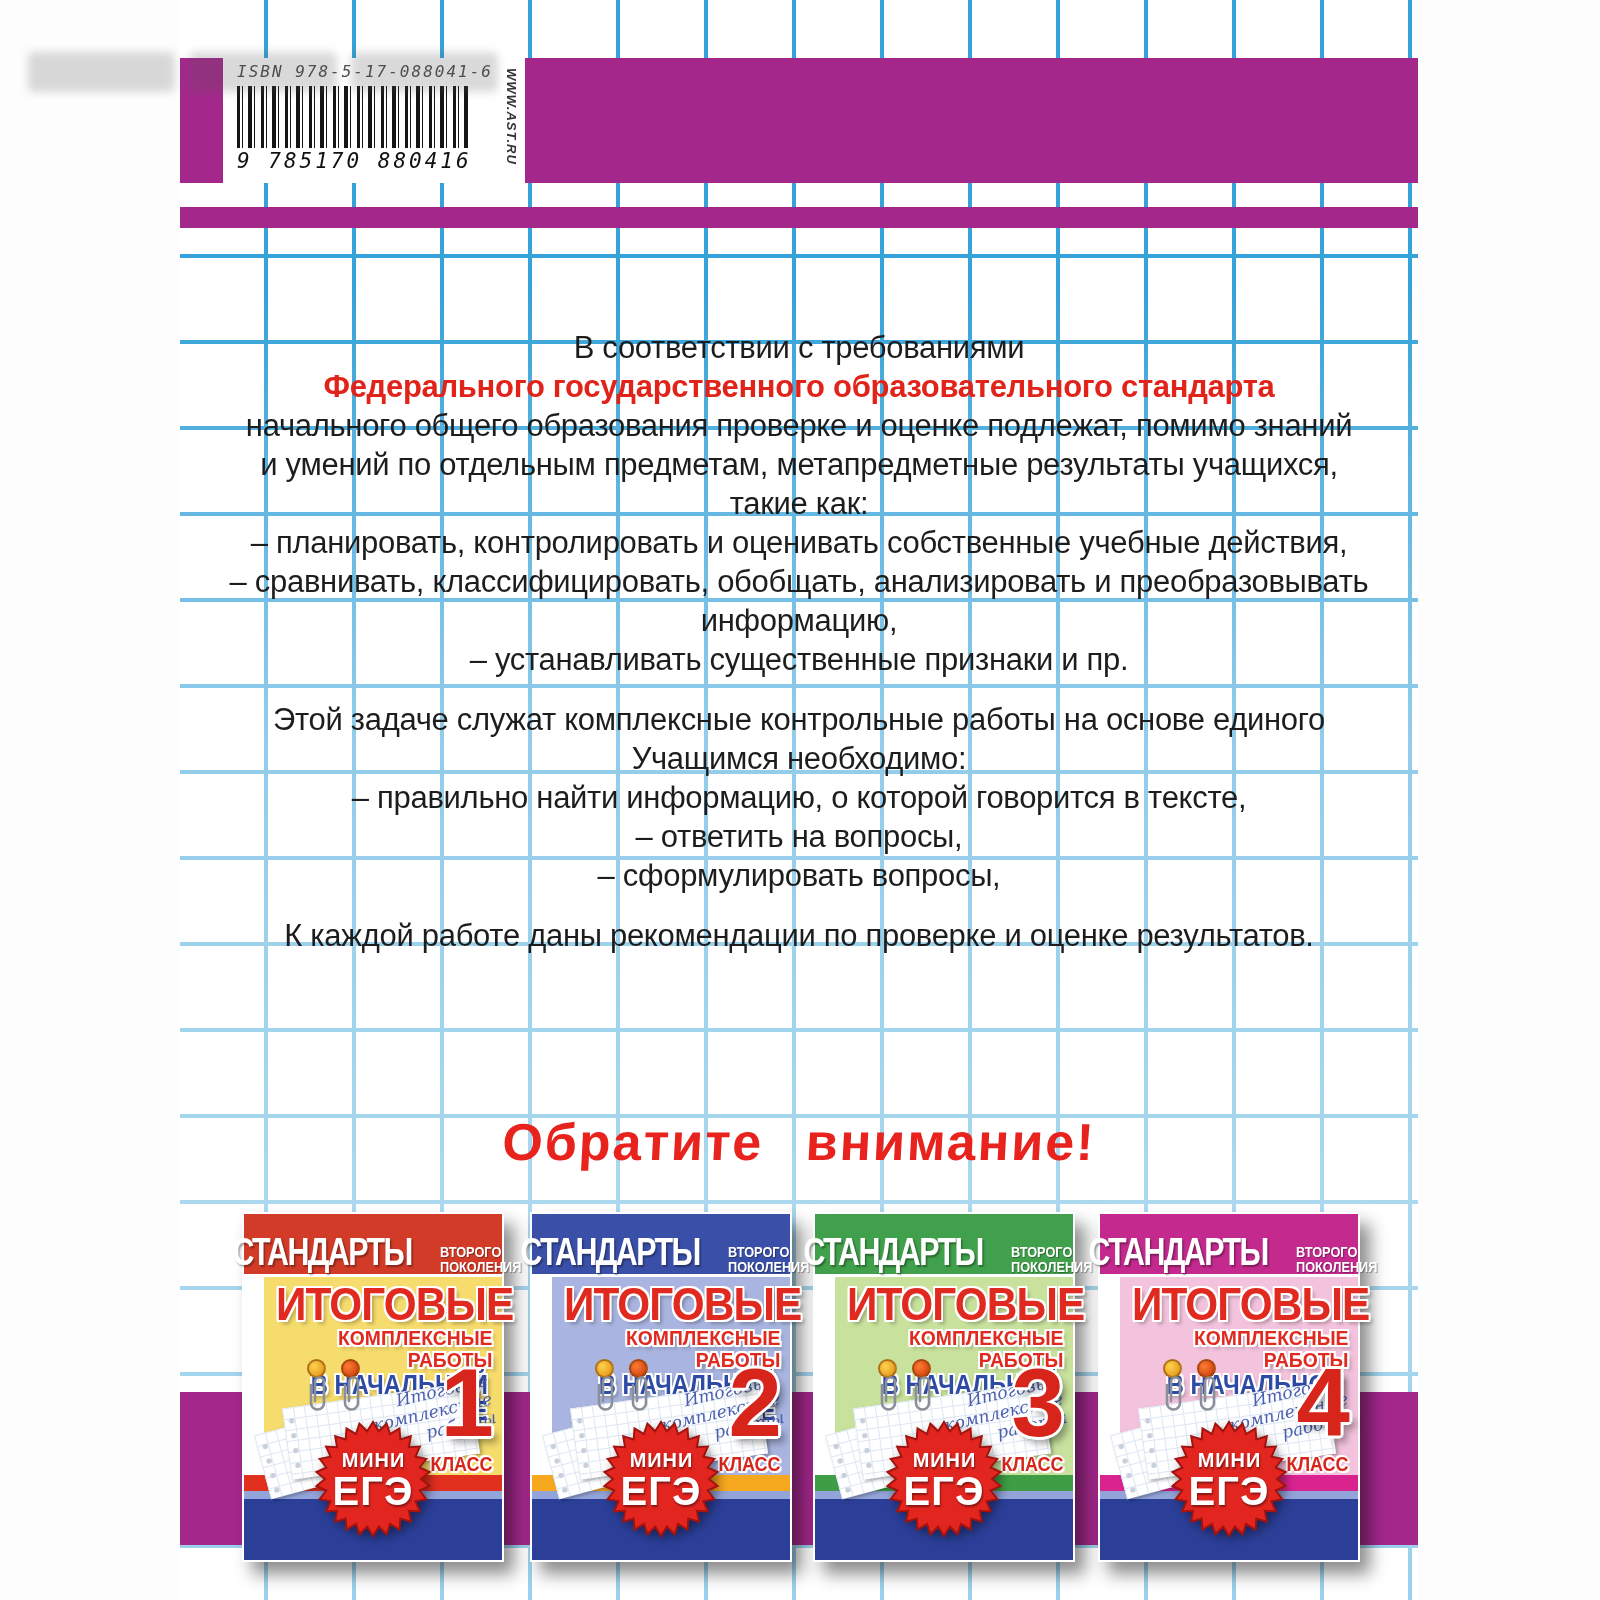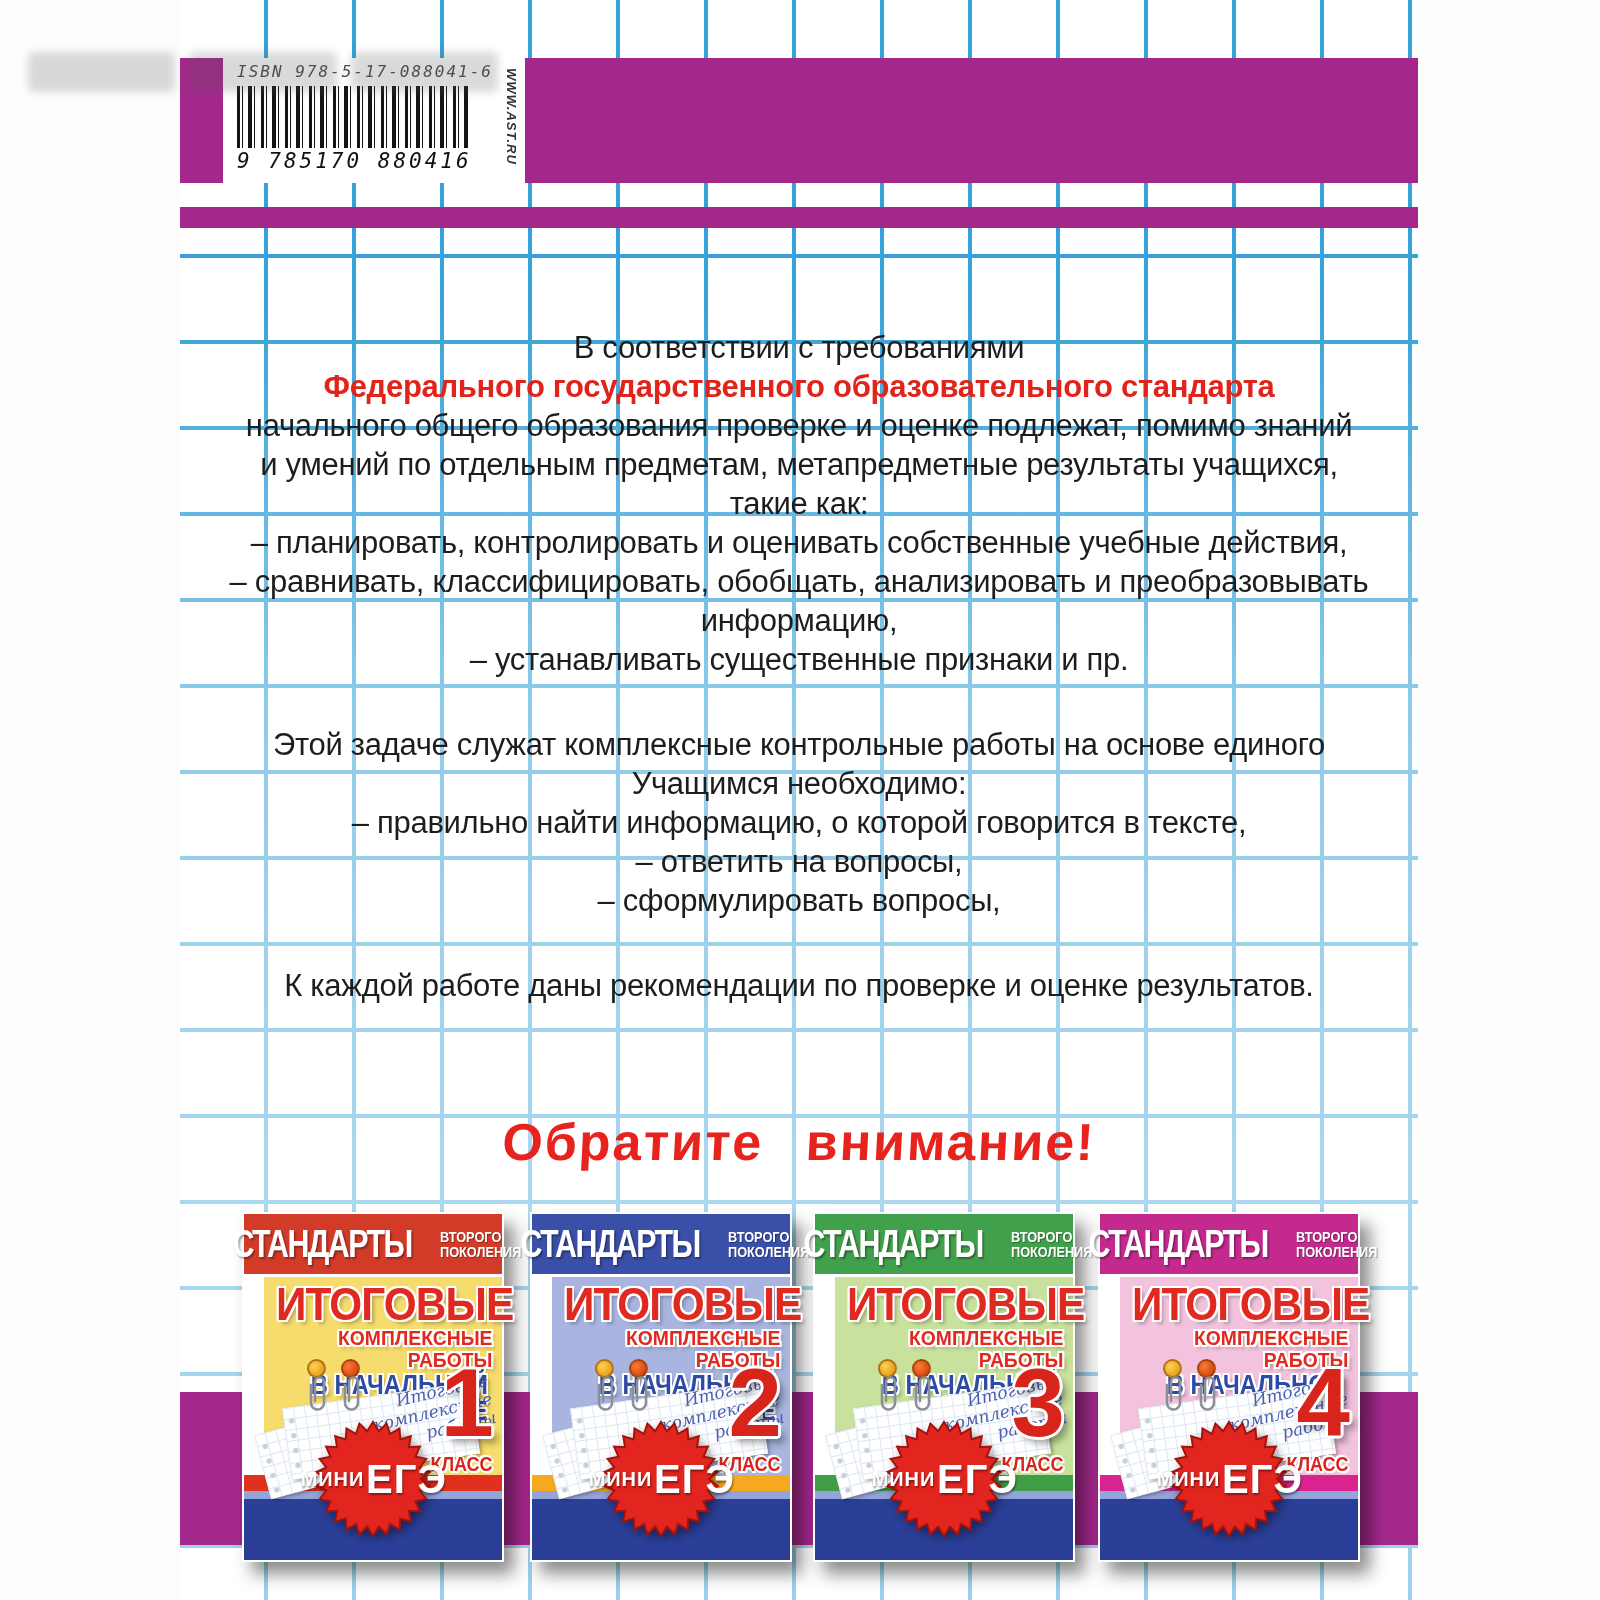--- a/index.html
+++ b/index.html
@@ -42,32 +42,32 @@
   
   .smudge{position:absolute;left:28px;top:52px;width:470px;height:40px;z-index:3;
     display:flex;gap:14px;filter:blur(4px);opacity:.22;}
   .smudge i{flex:1;background:#555;border-radius:6px;}
 
   
   .copy{position:absolute;left:28px;right:28px;top:328px;z-index:2;text-align:center;
     font-size:31px;line-height:39px;color:#1d1d1d;letter-spacing:-.3px;}
   .copy div{white-space:nowrap;}
   .red-line{color:#e2231a;font-weight:bold;}
-  .sp-lg{margin-top:46px;text-align:center;}
+  .sp-lg{margin-top:21px;text-align:center;}
   .sp-sm{margin-top:0;}
 
   .attention{position:absolute;left:0;right:0;top:1112px;z-index:2;text-align:center;
     color:#e8221c;font-size:52px;font-weight:bold;letter-spacing:2px;word-spacing:26px;
     transform:skewX(-3deg);}
 
   
   .cover{position:absolute;top:1212px;width:262px;height:350px;z-index:4;
     background:#fff;border:2px solid #fff;box-sizing:border-box;
     box-shadow:10px 12px 16px rgba(0,0,0,.45);display:flex;flex-direction:column;}
-  .cv-header{height:60px;background:var(--header);display:flex;align-items:center;
+  .cv-header{height:60px;background:var(--header);display:flex;align-items:flex-end;
     justify-content:center;gap:6px;border-bottom:3px solid #fff;}
   .cv-series{color:#fff;font-weight:bold;font-size:38px;letter-spacing:-2px;
     transform:scaleX(.8);transform-origin:center;text-shadow:2px 2px 2px rgba(0,0,0,.35);}
   .cv-series-sub{display:flex;flex-direction:column;color:#fff;font-weight:bold;
     font-size:15px;line-height:15px;transform:scaleX(.85);transform-origin:left;
     text-shadow:1px 1px 1px rgba(0,0,0,.35);}
   .cv-body{position:relative;height:198px;background:var(--body);text-align:right;margin-left:20px;}
   .outline-w{text-shadow:-2px 0 #fff,2px 0 #fff,0 -2px #fff,0 2px #fff,
     -2px -2px #fff,2px 2px #fff,-2px 2px #fff,2px -2px #fff,4px 4px 4px rgba(0,0,0,.25);}
   .cv-t1{font-size:47px;font-weight:bold;color:#e0291f;letter-spacing:-1px;
@@ -102,21 +102,21 @@
       2px 2px #fff,-2px 2px #fff,2px -2px #fff,6px 7px 7px rgba(0,0,0,.35);}
   .cv-grade-label{position:absolute;right:6px;top:176px;z-index:4;font-size:20px;
     font-weight:bold;color:#d8251c;transform:scaleX(.9);
     text-shadow:-2px 0 #fff,2px 0 #fff,0 -2px #fff,0 2px #fff,2px 2px #fff,-2px -2px #fff;}
   .cv-stripe{height:16px;background:var(--stripe);}
   .cv-lightstripe{height:8px;background:#93a4da;}
   .cv-blue{flex:1;background:#2b3f98;}
   .badge{position:absolute;left:50%;top:206px;transform:translateX(-50%);
     width:118px;height:118px;z-index:5;}
   .badge svg{position:absolute;inset:0;filter:drop-shadow(3px 4px 4px rgba(0,0,0,.4));}
-  .badge-txt{position:absolute;inset:0;display:flex;flex-direction:row;
+  .badge-txt{position:absolute;inset:0;display:flex;flex-direction:column;
     align-items:center;justify-content:center;color:#fff;font-weight:bold;z-index:1;}
   .badge-top{font-size:21px;letter-spacing:1px;transform:scaleX(.95);
     text-shadow:1px 2px 2px rgba(0,0,0,.4);}
   .badge-main{font-size:40px;line-height:38px;letter-spacing:1px;
     text-shadow:1px 2px 2px rgba(0,0,0,.4);}
 </style>
 </head>
 <body>
 
 <div class="page">

